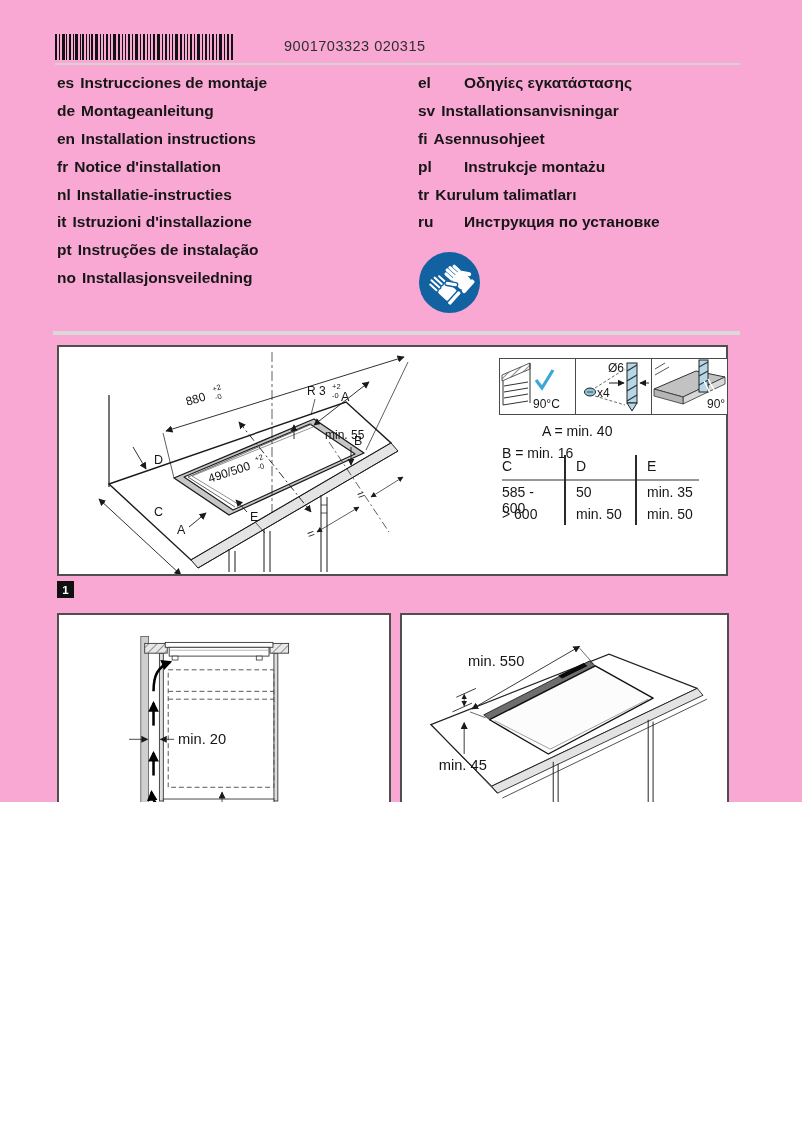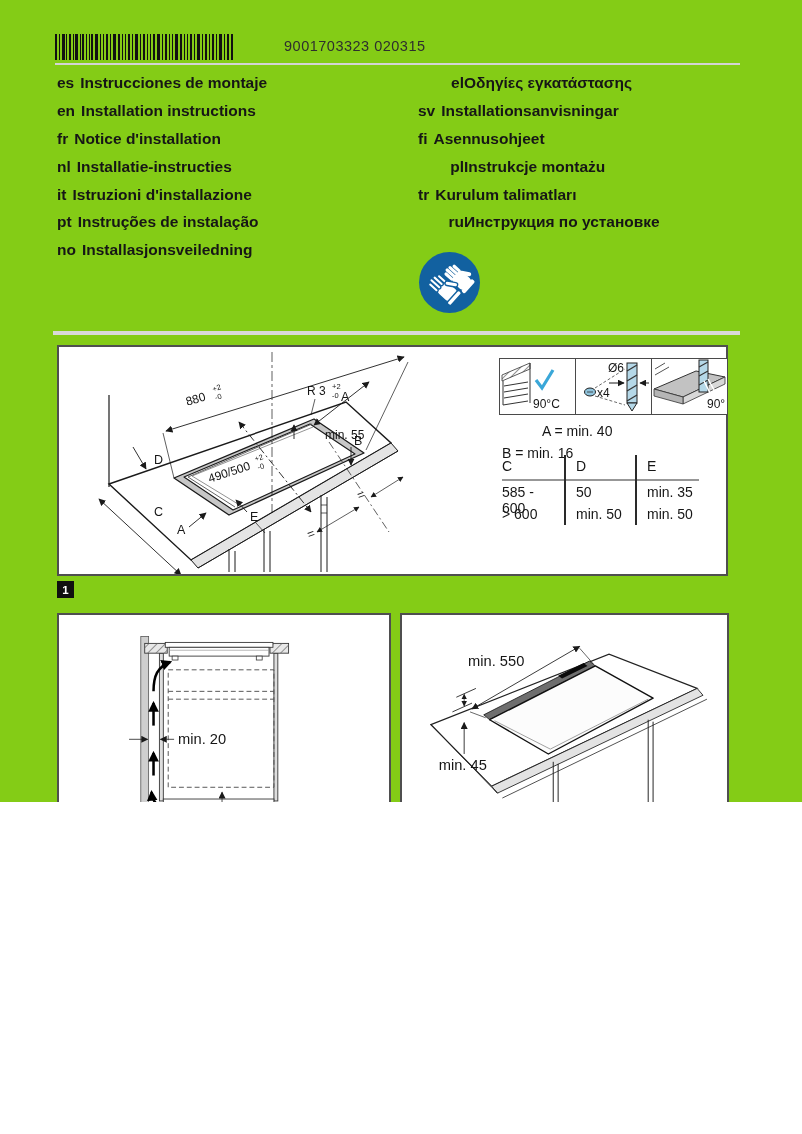--- a/index.html
+++ b/index.html
@@ -1,25 +1,25 @@
 <!DOCTYPE html>
 <html><head>
 <meta charset="utf-8">
 <style>
   html,body{margin:0;padding:0;background:#ffffff;}
-  .page{position:relative;width:802px;height:802px;background:#84cc16;overflow:hidden;
+  .page{position:relative;width:802px;height:802px;background:#f9a8d4;overflow:hidden;
         font-family:"Liberation Sans",sans-serif;color:#161616;}
   .abs{position:absolute;}
   
   .bc-num{position:absolute;left:284px;top:38px;font-size:14.5px;color:#2e2e2e;letter-spacing:.5px;}
   .bc-line{position:absolute;left:55px;top:63px;width:685px;height:2px;background:#d4d4d4;}
   
   .lang-col{position:absolute;top:74px;}
   .lang-row{height:27.9px;font-weight:bold;font-size:15.5px;white-space:nowrap;}
-  .lang-code{display:inline-block;margin-right:6px;text-align:right;}
+  .lang-code{display:inline-block;margin-right:6px;}
   .wide .lang-code{min-width:46px;margin-right:0;}
   
   .divider{position:absolute;left:53px;top:331px;width:687px;height:4px;background:#d9d9d9;}
   
   .frame{position:absolute;border:2px solid #4f4f4f;background:#fff;}
   .badge{position:absolute;width:17px;height:17px;background:#101010;color:#ffffff;
          font-size:11.5px;font-weight:bold;display:flex;align-items:center;justify-content:center;}
   
   .iconstrip{position:absolute;left:440px;top:11px;display:flex;border:1.5px solid #4a4a4a;background:#fff;}
   .iconcell{width:75px;height:55px;border-left:1.5px solid #4a4a4a;}
@@ -97,20 +97,21 @@
         <rect x="169" y="0" width="1" height="26"></rect>
       <rect x="172" y="0" width="2" height="26"></rect>
         <rect x="176" y="0" width="2" height="26"></rect>
     </g>
   </svg>
   <div class="bc-num">9001703323 020315</div>
   <div class="bc-line"></div>
 
   <div class="lang-col" style="left:57px">
     <div class="lang-row"><span class="lang-code">es</span><span>Instrucciones de montaje</span></div>
+    <div class="lang-row"><span class="lang-code">de</span><span>Montageanleitung</span></div>
     <div class="lang-row"><span class="lang-code">en</span><span>Installation instructions</span></div>
     <div class="lang-row"><span class="lang-code">fr</span><span>Notice d'installation</span></div>
     <div class="lang-row"><span class="lang-code">nl</span><span>Installatie-instructies</span></div>
     <div class="lang-row"><span class="lang-code">it</span><span>Istruzioni d'installazione</span></div>
     <div class="lang-row"><span class="lang-code">pt</span><span>Instruções de instalação</span></div>
     <div class="lang-row"><span class="lang-code">no</span><span>Installasjonsveiledning</span></div>
   </div>
   <div class="lang-col" style="left:418px">
     <div class="lang-row wide"><span class="lang-code">el</span><span>Οδηγίες εγκατάστασης</span></div>
     <div class="lang-row"><span class="lang-code">sv</span><span>Installationsanvisningar</span></div>

